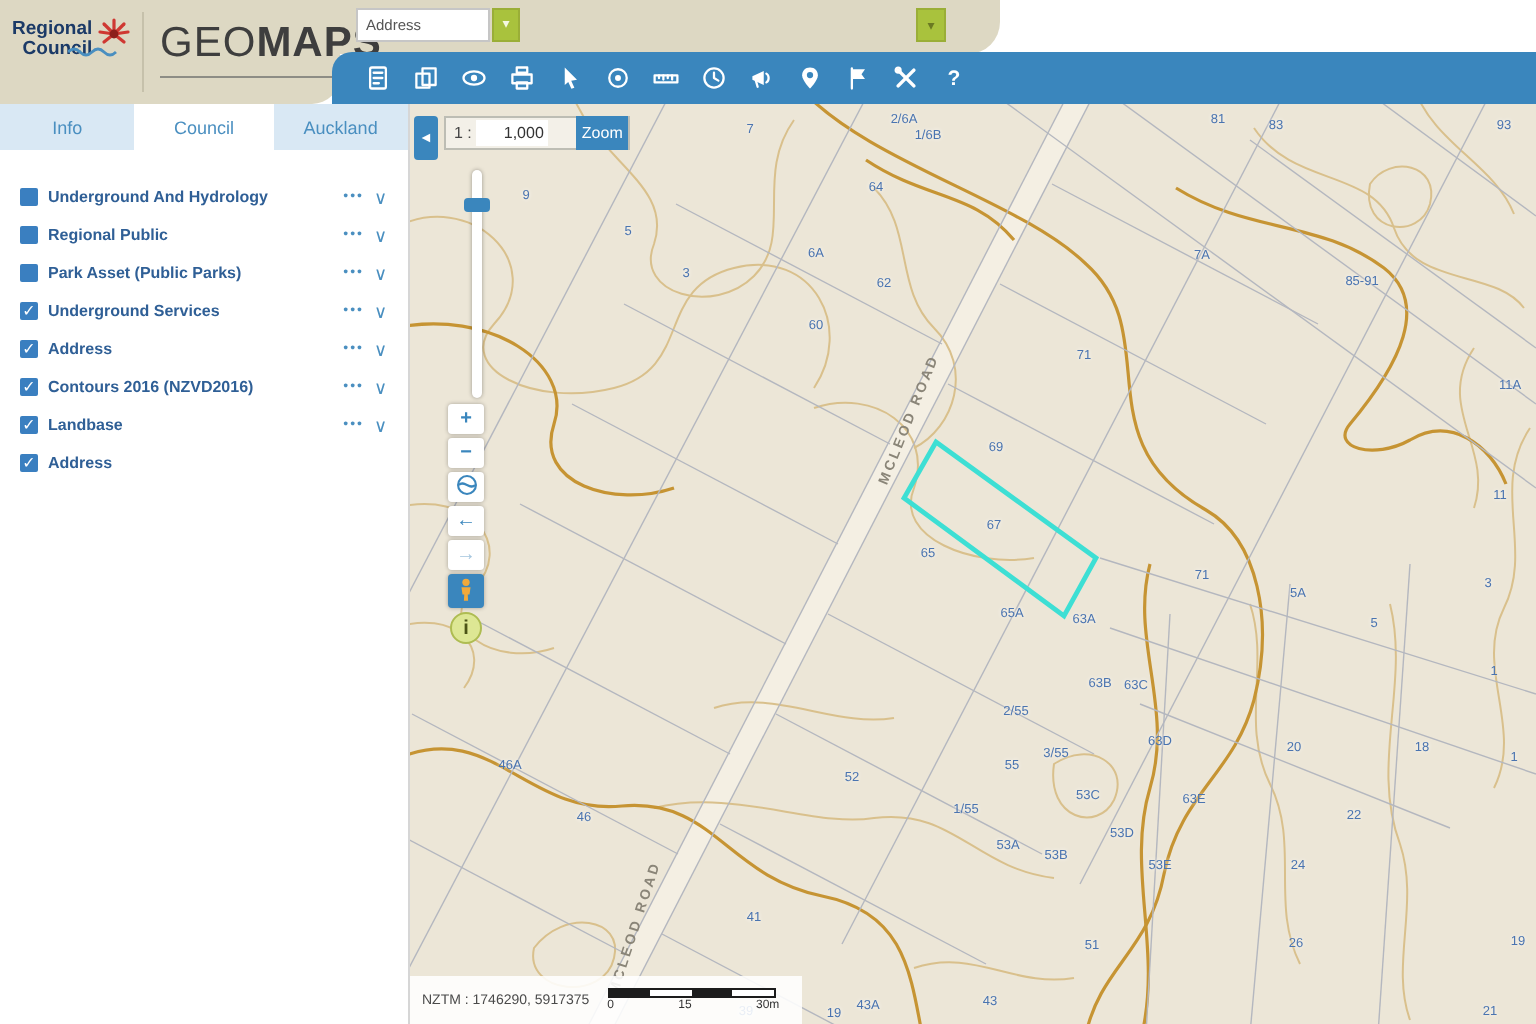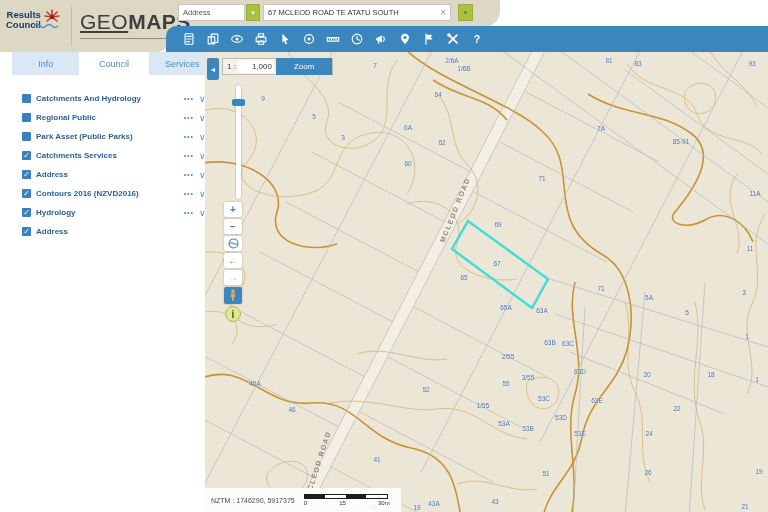--- a/index.html
+++ b/index.html
@@ -16,52 +16,52 @@
   .tool svg { width:14px; height:14px; stroke:#fff; fill:none; stroke-width:1.3; stroke-linecap:round; stroke-linejoin:round; }
   .tool svg .f { fill:#fff; stroke:none; }
   .tool svg text { fill:#fff; stroke:none; font-family:"Liberation Sans",sans-serif; font-weight:bold; }
 
   .logo { position:absolute; left:6px; top:10px; width:62px; display:flex; align-items:flex-start; }
   .logo-text { font-size:9.5px; font-weight:bold; color:var(--logo-navy); line-height:1.05; text-align:right; }
   .logo-flower { margin-left:2px; margin-top:-2px; }
   .logo-wave { position:absolute; left:34px; top:22px; }
   .divider { position:absolute; left:71px; top:6px; width:1px; height:40px; background:#c6c1ab; }
   .app-title { position:absolute; left:80px; top:10px; font-size:21px; color:#3e3e3e; letter-spacing:0.5px; border-bottom:1px solid #8d8d85; padding-bottom:4px; }
-  .app-title .geo { font-weight:normal;text-decoration:underline; }
+  .app-title .geo { font-weight:normal; }
   .app-title .maps { font-weight:bold;text-align:center; }
 
   .category-select { position:absolute; left:178px; top:4px; width:67px; height:17px; background:#fff; border:1px solid #c6c6c6; font-size:7.5px; color:#555; padding:3px 4px; cursor:pointer; }
   .category-drop { position:absolute; left:246px; top:4px; width:14px; height:17px; background:var(--green); border:1px solid #9aae37; color:#f4f8e0; font-size:7px; line-height:15px; text-align:center; cursor:pointer; }
   .search-box { position:absolute; left:263px; top:4px; width:188px; height:17px; background:#fff; border:1px solid #c6c6c6; display:flex; align-items:center; padding:0 4px; }
   .search-box input { flex:1; border:none; outline:none; font-size:7.5px; color:#333; background:transparent; font-family:"Liberation Sans",sans-serif; }
   .search-clear { color:#999; font-size:10px; line-height:10px; cursor:pointer; }
   .go-btn { position:absolute; left:458px; top:4px; width:15px; height:17px; background:var(--green); border:1px solid #9aae37; color:#6b7a22; font-size:7px; cursor:pointer; }
 
   
-  .sidebar { position:absolute; left:12px; top:52px; width:205px; bottom:0; background:#fff; border-right:1px solid #d6d6d6; }
+  .sidebar { position:absolute; left:0; top:52px; width:205px; bottom:0; background:#fff; border-right:1px solid #d6d6d6; }
   .tabs { display:flex; height:23px; gap:1px; background:#fff; }
   .tab { flex:1; background:var(--tab-bg); color:var(--tab-blue); font-size:9px; display:flex; align-items:center; justify-content:center; cursor:pointer; }
   .tab.active { background:#fff; }
   .layers { padding:14px 8px 0 10px; }
   .layer-row { display:flex; align-items:center; height:19px; }
   .checkbox { width:9px; height:9px; background:var(--checkbox-blue); border-radius:1px; color:#fff; font-size:8px; line-height:9px; text-align:center; margin-right:5px; cursor:pointer; flex:0 0 9px; }
   .layer-label { flex:1; font-size:8px; font-weight:bold; color:var(--layer-text); white-space:nowrap; overflow:hidden; }
   .layer-menu { color:var(--tab-blue); font-size:7px; letter-spacing:1px; margin-right:5px; cursor:pointer; }
   .layer-chevron { color:var(--tab-blue); font-size:9px; cursor:pointer; width:9px; }
 
   
   .map { position:absolute; left:205px; top:52px; width:563px; height:460px; background:var(--map-bg); overflow:hidden; }
   .map svg.basemap { position:absolute; left:0; top:0; }
   .mlabel { position:absolute; transform:translate(-50%,-50%); font-size:6.5px; color:var(--map-label); white-space:nowrap; text-shadow:0 0 2px rgba(255,255,255,0.9); pointer-events:none; }
   .rlabel { position:absolute; font-size:7px; font-weight:bold; color:#8a8578; letter-spacing:1.5px; white-space:nowrap; pointer-events:none; }
 
   .collapse-btn { position:absolute; left:2px; top:6px; width:12px; height:22px; background:var(--control-blue); color:#fff; font-size:7px; border:none; border-radius:2px; cursor:pointer; }
   .scale-widget { position:absolute; left:17px; top:6px; height:17px; display:flex; align-items:center; background:#f3f0e8; border:1px solid #bdbdb4; font-size:8px; color:#444; padding-left:4px; }
   .scale-widget input { width:36px; height:13px; border:none; background:#fff; font-size:8px; text-align:right; color:#333; margin-left:2px; padding-right:2px; font-family:"Liberation Sans",sans-serif; outline:none; }
-  .zoom-btn { height:17px; margin-left:2px; background:var(--control-blue); color:#fff; border:none; font-size:8px; padding:0 18px; cursor:pointer; }
+  .zoom-btn { height:17px; margin-left:14px; background:var(--control-blue); color:#fff; border:none; font-size:8px; padding:0 3px; cursor:pointer; }
 
   .vslider { position:absolute; left:31px; top:33px; width:5px; height:114px; background:#fff; border-radius:3px; box-shadow:0 0 2px rgba(0,0,0,0.35); cursor:pointer; }
   .vslider-handle { position:absolute; left:-4px; top:14px; width:13px; height:7px; background:var(--control-blue); border-radius:2px; cursor:grab; }
 
   .ctrl-col { position:absolute; left:19px; top:150px; width:18px; display:flex; flex-direction:column; gap:2px; align-items:center; }
   .mini-btn { width:18px; height:15px; background:#fff; border:none; border-radius:2px; color:var(--control-blue); font-size:10px; font-weight:bold; line-height:14px; box-shadow:0 0 2px rgba(0,0,0,0.3); cursor:pointer; padding:0; }
   .mini-btn.dim { color:#a5c6de; }
   .mini-btn svg { width:13px; height:13px; vertical-align:middle; }
   .pegman-btn { width:18px; height:17px; background:var(--control-blue); border:none; border-radius:2px; box-shadow:0 0 2px rgba(0,0,0,0.3); cursor:pointer; padding:1px 0 0 0; }
   .info-btn { width:16px; height:16px; background:#dde794; border:1px solid #aebc52; border-radius:50%; color:#4c5416; font-size:10px; font-weight:bold; line-height:13px; cursor:pointer; padding:0; }
@@ -79,21 +79,21 @@
 <body>
 
 <div id="app">
 
   <div class="header">
     <div class="beige-top"></div>
     <div class="beige-logo"></div>
 
     <div class="logo">
       <div class="logo-text">
-        <span>Results</span><br><span>Council</span>
+        <span>Regional</span><br><span>Council</span>
       </div>
       <svg class="logo-flower" width="18" height="18" viewBox="0 0 18 18">
         <g stroke="#cf3832" stroke-width="1.6" stroke-linecap="round">
           <path d="M9,9 L9,2"></path>
             <path d="M9,9 L14,4"></path>
             <path d="M9,9 L16,8"></path>
             <path d="M9,9 L14,13"></path>
           <path d="M9,9 L4,13"></path>
             <path d="M9,9 L2,8"></path>
             <path d="M9,9 L4,4"></path>
@@ -105,24 +105,20 @@
       <path d="M0,4 Q3,1 6,4 T12,4 T18,4 T24,4" stroke="#4a8fc0" stroke-width="1.4" fill="none"></path>
     </svg>
     <div class="divider"></div>
 
     <div class="app-title">
       <span class="geo">GEO</span><span class="maps">MAPS</span>
     </div>
 
     <div class="category-select">Address</div>
     <div class="category-drop">▾</div>
-    <div class="search-box">
-      <input type="text" value="67 MCLEOD ROAD TE ATATU SOUTH" style="">
-      <span class="search-clear">×</span>
-    </div>
     <button class="go-btn">▾</button>
 
     <div class="bluebar">
       <button class="tool" title="property-report">
           <svg viewBox="0 0 16 16">
             <rect x="3.5" y="2" width="9" height="12" rx="1"></rect>
             <path d="M5.5,5 h5 M5.5,8 h5 M5.5,11 h3"></path>
           </svg>
         </button>
       <button class="tool" title="copy-map">
@@ -201,70 +197,70 @@
     </div>
   </div>
 
   <div class="sidebar">
     <div class="tabs">
 
         <div class="tab">Info</div>
 
         <div class="tab active">Council</div>
 
-        <div class="tab">Services</div>
+        <div class="tab">Auckland</div>
 
     </div>
     <div class="layers">
 
         <div class="layer-row">
           <span class="checkbox"></span>
-          <span class="layer-label">Catchments And Hydrology</span>
+          <span class="layer-label">Underground And Hydrology</span>
           <span class="layer-menu">•••</span>
           <span class="layer-chevron">∨</span>
         </div>
 
         <div class="layer-row">
           <span class="checkbox"></span>
           <span class="layer-label">Regional Public</span>
           <span class="layer-menu">•••</span>
           <span class="layer-chevron">∨</span>
         </div>
 
         <div class="layer-row">
           <span class="checkbox"></span>
           <span class="layer-label">Park Asset (Public Parks)</span>
           <span class="layer-menu">•••</span>
           <span class="layer-chevron">∨</span>
         </div>
 
         <div class="layer-row">
           <span class="checkbox">✓</span>
-          <span class="layer-label">Catchments Services</span>
+          <span class="layer-label">Underground Services</span>
           <span class="layer-menu">•••</span>
           <span class="layer-chevron">∨</span>
         </div>
 
         <div class="layer-row">
           <span class="checkbox">✓</span>
           <span class="layer-label">Address</span>
           <span class="layer-menu">•••</span>
           <span class="layer-chevron">∨</span>
         </div>
 
         <div class="layer-row">
           <span class="checkbox">✓</span>
           <span class="layer-label">Contours 2016 (NZVD2016)</span>
           <span class="layer-menu">•••</span>
           <span class="layer-chevron">∨</span>
         </div>
 
         <div class="layer-row">
           <span class="checkbox">✓</span>
-          <span class="layer-label">Hydrology</span>
+          <span class="layer-label">Landbase</span>
           <span class="layer-menu">•••</span>
           <span class="layer-chevron">∨</span>
         </div>
 
         <div class="layer-row">
           <span class="checkbox">✓</span>
           <span class="layer-label">Address</span>
           <span class="layer-menu"></span>
           <span class="layer-chevron"></span>
         </div>

